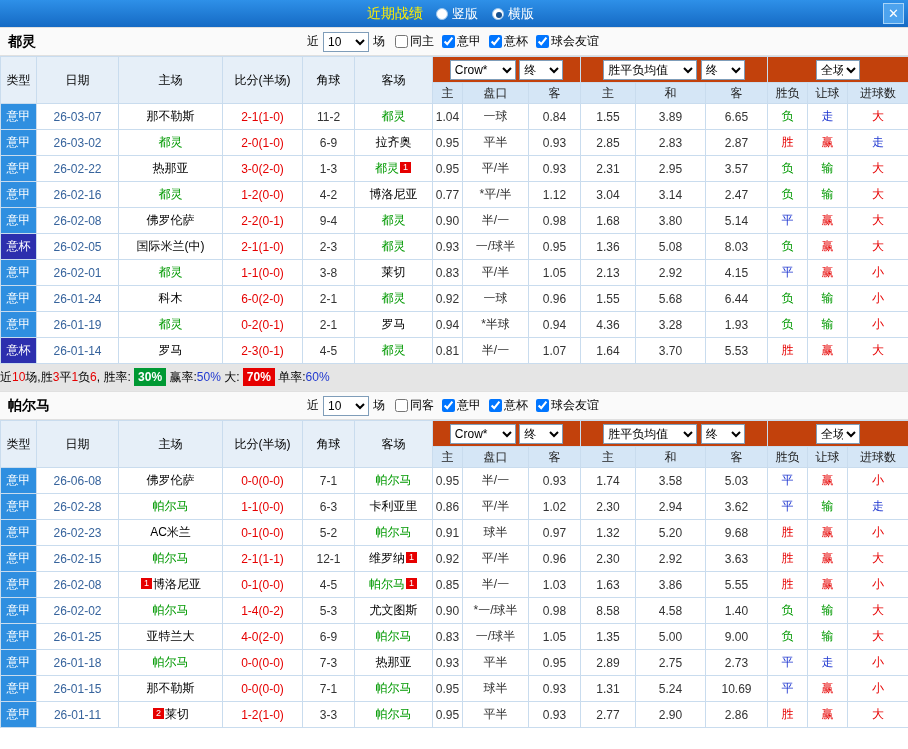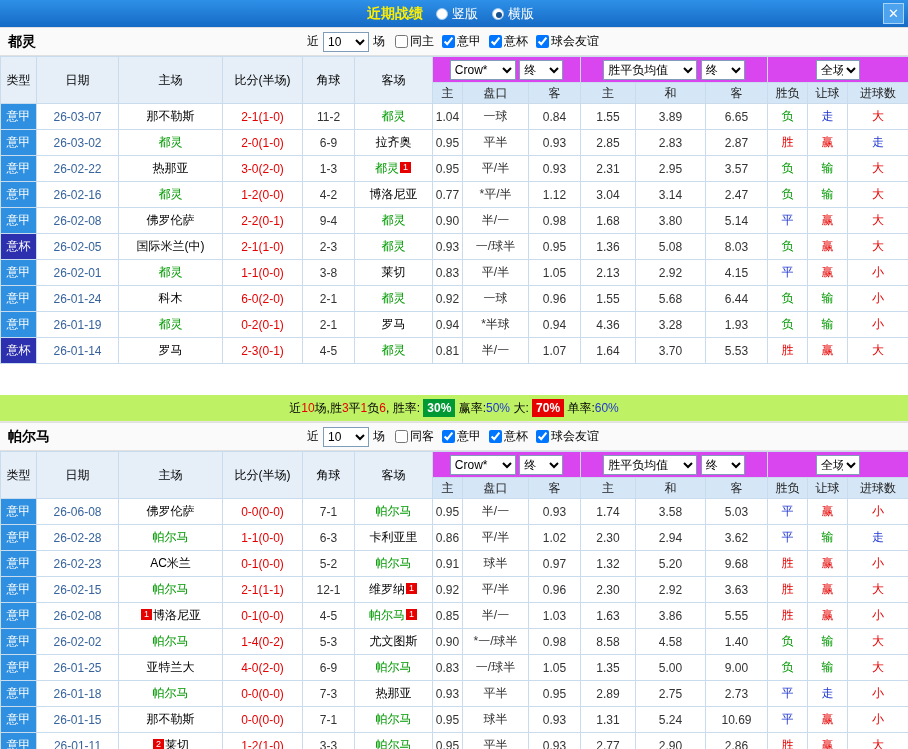--- a/index.html
+++ b/index.html
@@ -8,21 +8,21 @@
     width: 908px; height: 749px; overflow: hidden; background: #fff;
     font-family: "Liberation Sans", "DejaVu Sans", sans-serif;
     position: relative; font-size: 12px; color: #000;
   }
   
   .titlebar {
     height: 27px; background: linear-gradient(#2e90e8, #156ac4);
     display: flex; align-items: center; justify-content: center;
     position: relative; color: #fff;
   }
-  .tb-title { color: #ffee00; font-weight: bold; font-size: 14px; margin-right: 6px; }
+  .tb-title { color: #ffee00; font-weight: normal; font-size: 14px; margin-right: 6px; }
   .radio { display: inline-flex; align-items: center; margin: 0 7px; cursor: pointer; font-size: 13px; }
   .rdot { width: 12px; height: 12px; border-radius: 50%; background: #fff; border: 1px solid #9cc6ee; margin-right: 4px; position: relative; display: inline-block; }
   .rdot.on::after { content: ""; position: absolute; left: 3px; top: 3px; width: 6px; height: 6px; border-radius: 50%; background: #17508e; }
   .closebtn {
     position: absolute; right: 4px; top: 3px; width: 21px; height: 21px;
     background: #4da3ee; border: 1px solid #a8d4f8; color: #fff; font-weight: bold;
     text-align: center; line-height: 19px; font-size: 13px; cursor: pointer;
   }
   
   .section-header {
@@ -41,21 +41,21 @@
   .sel-avg { width: 94px; }
   .sel-scope { width: 44px; }
   
   table.grid { border-collapse: collapse; table-layout: fixed; width: 908px; font-size: 12px; }
   .grid th, .grid td {
     border: 1px solid #c9dcee; text-align: center; padding: 0;
     overflow: hidden; white-space: nowrap; height: 26px;
   }
   .grid th { font-weight: normal; }
   .lhead { background: #e6eff8; }
-  .ddcell { background: #d946ef; height: 26px; }
+  .ddcell { background: #c2410c; height: 26px; }
   .subrow th { background: #d5e6f6; height: 21px; color: #222; }
   
   td.league { color: #fff; }
   td.league.jia { background: #2f8fe0; }
   td.league.bei { background: #2c2fae; }
   td.date { color: #36639c; }
   td.score { color: #e60000; }
   td.corner { color: #333; }
   td.num { color: #333; }
   .team { color: #000; text-align: center; }
@@ -65,23 +65,22 @@
     line-height: 11px; width: 11px; height: 11px; margin: 0 1px; vertical-align: 2px;
   }
   td.res.win { color: #e60000; }
   td.res.draw { color: #2038d0; }
   td.res.loss { color: #009900; }
   td.res.push { color: #2038d0; }
   td.res.big { color: #e60000; }
   td.res.small { color: #e60000; }
   
   .summary {
-    height: 27px; line-height: 27px; text-align: center; background: #bef264;
+    height: 27px; line-height: 27px; background: #e5e5e5;
     border-bottom: 1px solid #e6e6e6;
-    margin-top: 31px;
   }
   .sum-plain { color: #000; }
   .sum-red { color: #e60000; }
   .sum-blue { color: #2038d0; }
   .sum-badge-green { background: #009933; color: #fff; padding: 2px 4px; font-weight: bold; }
   .sum-badge-red { background: #e60000; color: #fff; padding: 2px 4px; font-weight: bold; }
 </style>
 </head>
 <body>
 

